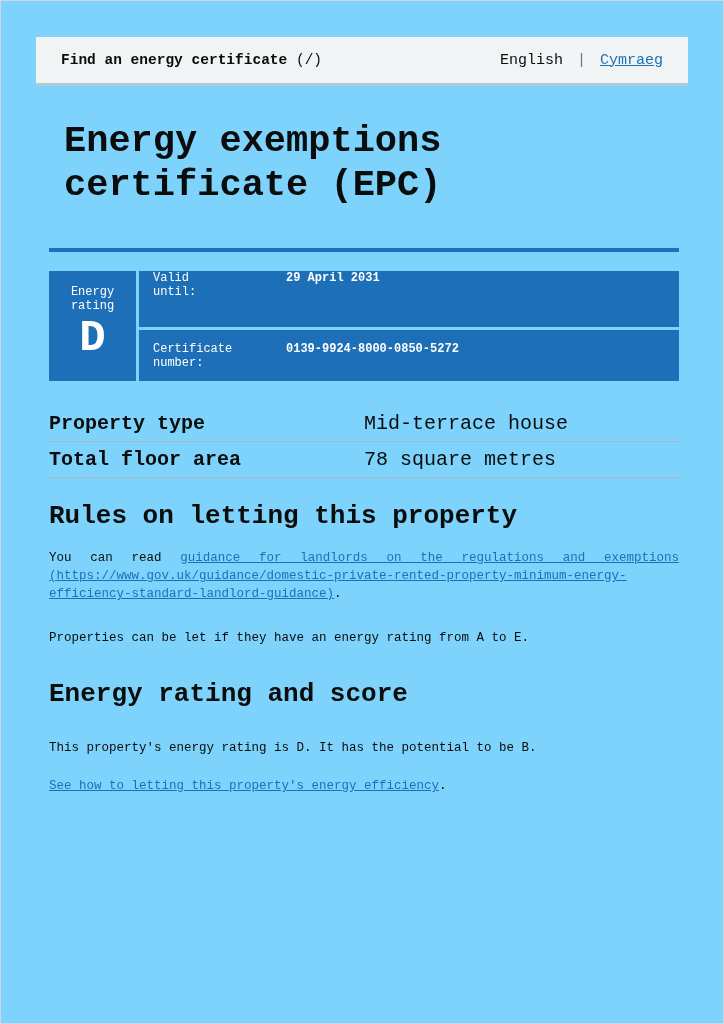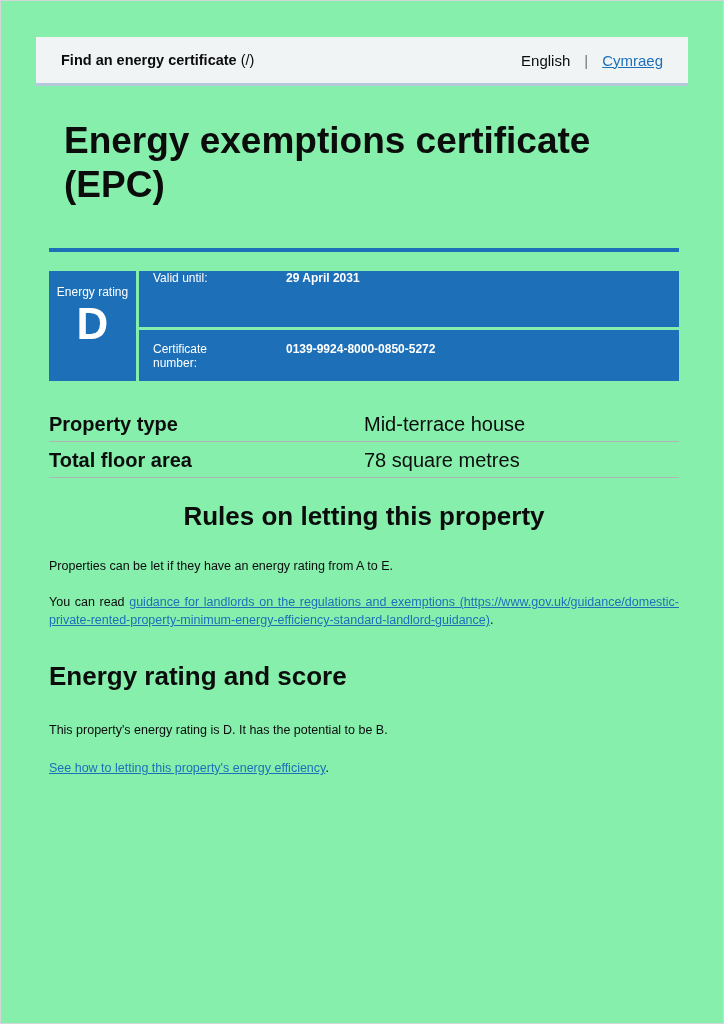--- a/index.html
+++ b/index.html
@@ -1,18 +1,18 @@
 <!DOCTYPE html>
 <html><head>
 <meta charset="utf-8">
 <style>
   * { margin: 0; padding: 0; box-sizing: border-box; }
   html, body { background: #ffffff; }
   body { width: 724px; height: 1024px; font-family: "Liberation Sans", "DejaVu Sans", sans-serif; color: #0b0c0c; }
-  .page { width: 724px; height: 1024px; background: #86efac; border: 1px solid #d3d7da; overflow: hidden; }
+  .page { width: 724px; height: 1024px; background: #7dd3fc; border: 1px solid #d3d7da; overflow: hidden; font-family: Liberation Mono, monospace; }
 
   
   .site-header {
     margin: 36px 35px 0 35px;
     height. : 49px;
     height: 49px;
     background: #f0f4f5;
     border-bottom: 3px solid #b5c9da;
     display: flex;
     align-items: center;
@@ -53,21 +53,21 @@
   .cell-value { font-size: 12px; line-height: 14px; font-weight: bold; margin-left: 12px; }
 
   
   .details { margin-top: 25px; }
   .details-row { display: flex; padding: 9px 0 8px 0; border-bottom: 1px solid #b1b4b6; font-size: 20px; line-height: 18px; }
   .details-label { width: 50%; font-weight: bold; }
   .details-value { width: 50%; }
 
   
   .section-heading { font-size: 26px; line-height: 30px; font-weight: bold; color: #0b0c0c; }
-  .heading-rules { margin-top: 23px; text-align: center; }
+  .heading-rules { margin-top: 23px; }
   .heading-rating { margin-top: 32px; }
   .body-text { font-size: 12.5px; line-height: 18px; color: #0b0c0c; }
   .p-rules-1 { margin-top: 26px; }
   .p-rules-2 { margin-top: 18px; text-align: justify; }
   .p-rating-1 { margin-top: 30px; }
   .p-rating-2 { margin-top: 20px; }
   .text-link { color: #1d70b8; text-decoration: underline; cursor: pointer; }
 </style>
 </head>
 <body>
@@ -114,23 +114,23 @@
         <span class="details-value">Mid-terrace house</span>
       </div>
       <div class="details-row">
         <span class="details-label">Total floor area</span>
         <span class="details-value">78 square metres</span>
       </div>
     </section>
 
     <h2 class="section-heading heading-rules">Rules on letting this property</h2>
 
+    <p class="body-text p-rules-2"><span>You can read </span><a class="text-link">guidance for landlords on the regulations and exemptions (https://www.gov.uk/guidance/domestic-private-rented-property-minimum-energy-efficiency-standard-landlord-guidance)</a><span>.</span></p>
+
     <p class="body-text p-rules-1">Properties can be let if they have an energy rating from A to E.</p>
-
-    <p class="body-text p-rules-2"><span>You can read </span><a class="text-link">guidance for landlords on the regulations and exemptions (https://www.gov.uk/guidance/domestic-private-rented-property-minimum-energy-efficiency-standard-landlord-guidance)</a><span>.</span></p>
 
     <h2 class="section-heading heading-rating">Energy rating and score</h2>
 
     <p class="body-text p-rating-1">This property's energy rating is D. It has the potential to be B.</p>
 
     <p class="body-text p-rating-2"><a class="text-link">See how to letting this property's energy efficiency</a><span>.</span></p>
 
   </main>
 </div>
 

